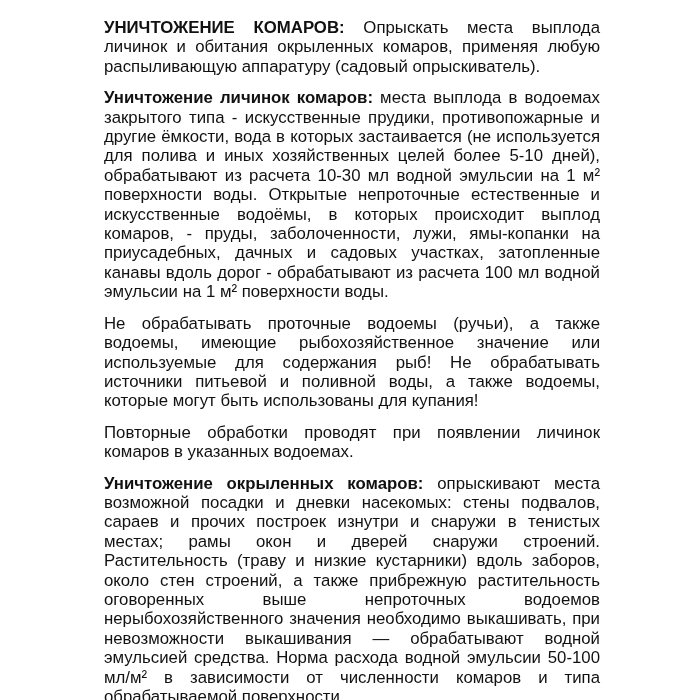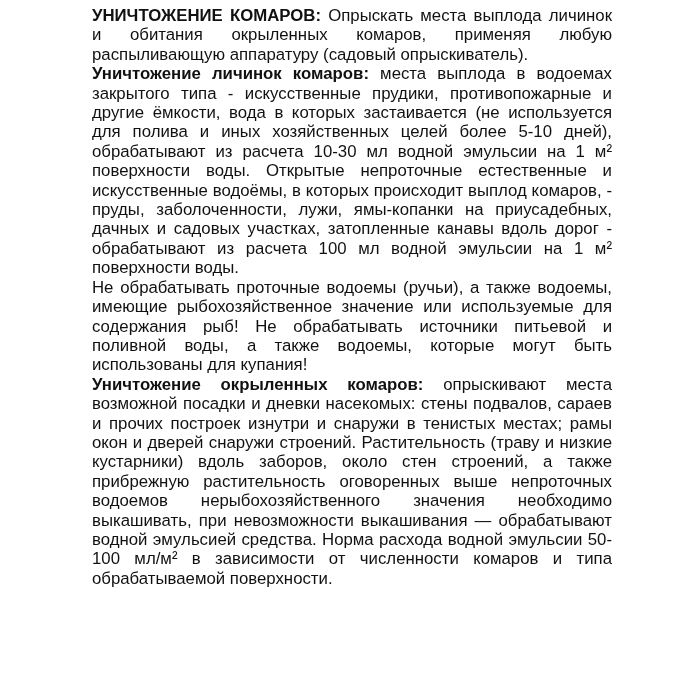--- a/index.html
+++ b/index.html
@@ -15,31 +15,32 @@
   .page {
     position: absolute;
     left: 92px;
     top: 6px;
     width: 520px;
     color: #111111;
     font-size: 16.8px;
     line-height: 19.4px;
     text-align: justify;
   }
-  .para { margin: 0; }
+  .para { margin: 12px; }
   .lead { font-weight: 700; }
 </style>
 </head>
 <body>
 
 <div class="page">
 
   <p class="para"><b class="lead">УНИЧТОЖЕНИЕ КОМАРОВ:</b> <span>Опрыскать места выплода личинок и обитания окрыленных комаров, применяя любую распыливающую аппаратуру (садовый опрыскиватель).</span></p>
 
   <p class="para"><b class="lead">Уничтожение личинок комаров:</b> <span>места выплода в водоемах закрытого типа - искусственные прудики, противопожарные и другие ёмкости, вода в которых застаивается (не используется для полива и иных хозяйственных целей более 5-10 дней), обрабатывают из расчета 10-30 мл водной эмульсии на 1 м² поверхности воды. Открытые непроточные естественные и искусственные водоёмы, в которых происходит выплод комаров, - пруды, заболоченности, лужи, ямы-копанки на приусадебных, дачных и садовых участках, затопленные канавы вдоль дорог - обрабатывают из расчета 100 мл водной эмульсии на 1 м² поверхности воды.</span></p>
 
   <p class="para"><span>Не обрабатывать проточные водоемы (ручьи), а также водоемы, имеющие рыбохозяйственное значение или используемые для содержания рыб! Не обрабатывать источники питьевой и поливной воды, а также водоемы, которые могут быть использованы для купания!</span></p>
 
+  <p class="para"><span>Повторные обработки проводят при появлении личинок комаров в указанных водоемах.</span></p>
 
   <p class="para"><b class="lead">Уничтожение окрыленных комаров:</b> <span>опрыскивают места возможной посадки и дневки насекомых: стены подвалов, сараев и прочих построек изнутри и снаружи в тенистых местах; рамы окон и дверей снаружи строений. Растительность (траву и низкие кустарники) вдоль заборов, около стен строений, а также прибрежную растительность оговоренных выше непроточных водоемов нерыбохозяйственного значения необходимо выкашивать, при невозможности выкашивания — обрабатывают водной эмульсией средства. Норма расхода водной эмульсии 50-100 мл/м² в зависимости от численности комаров и типа обрабатываемой поверхности.</span></p>
 
 
 </div>
 
 </body></html>

